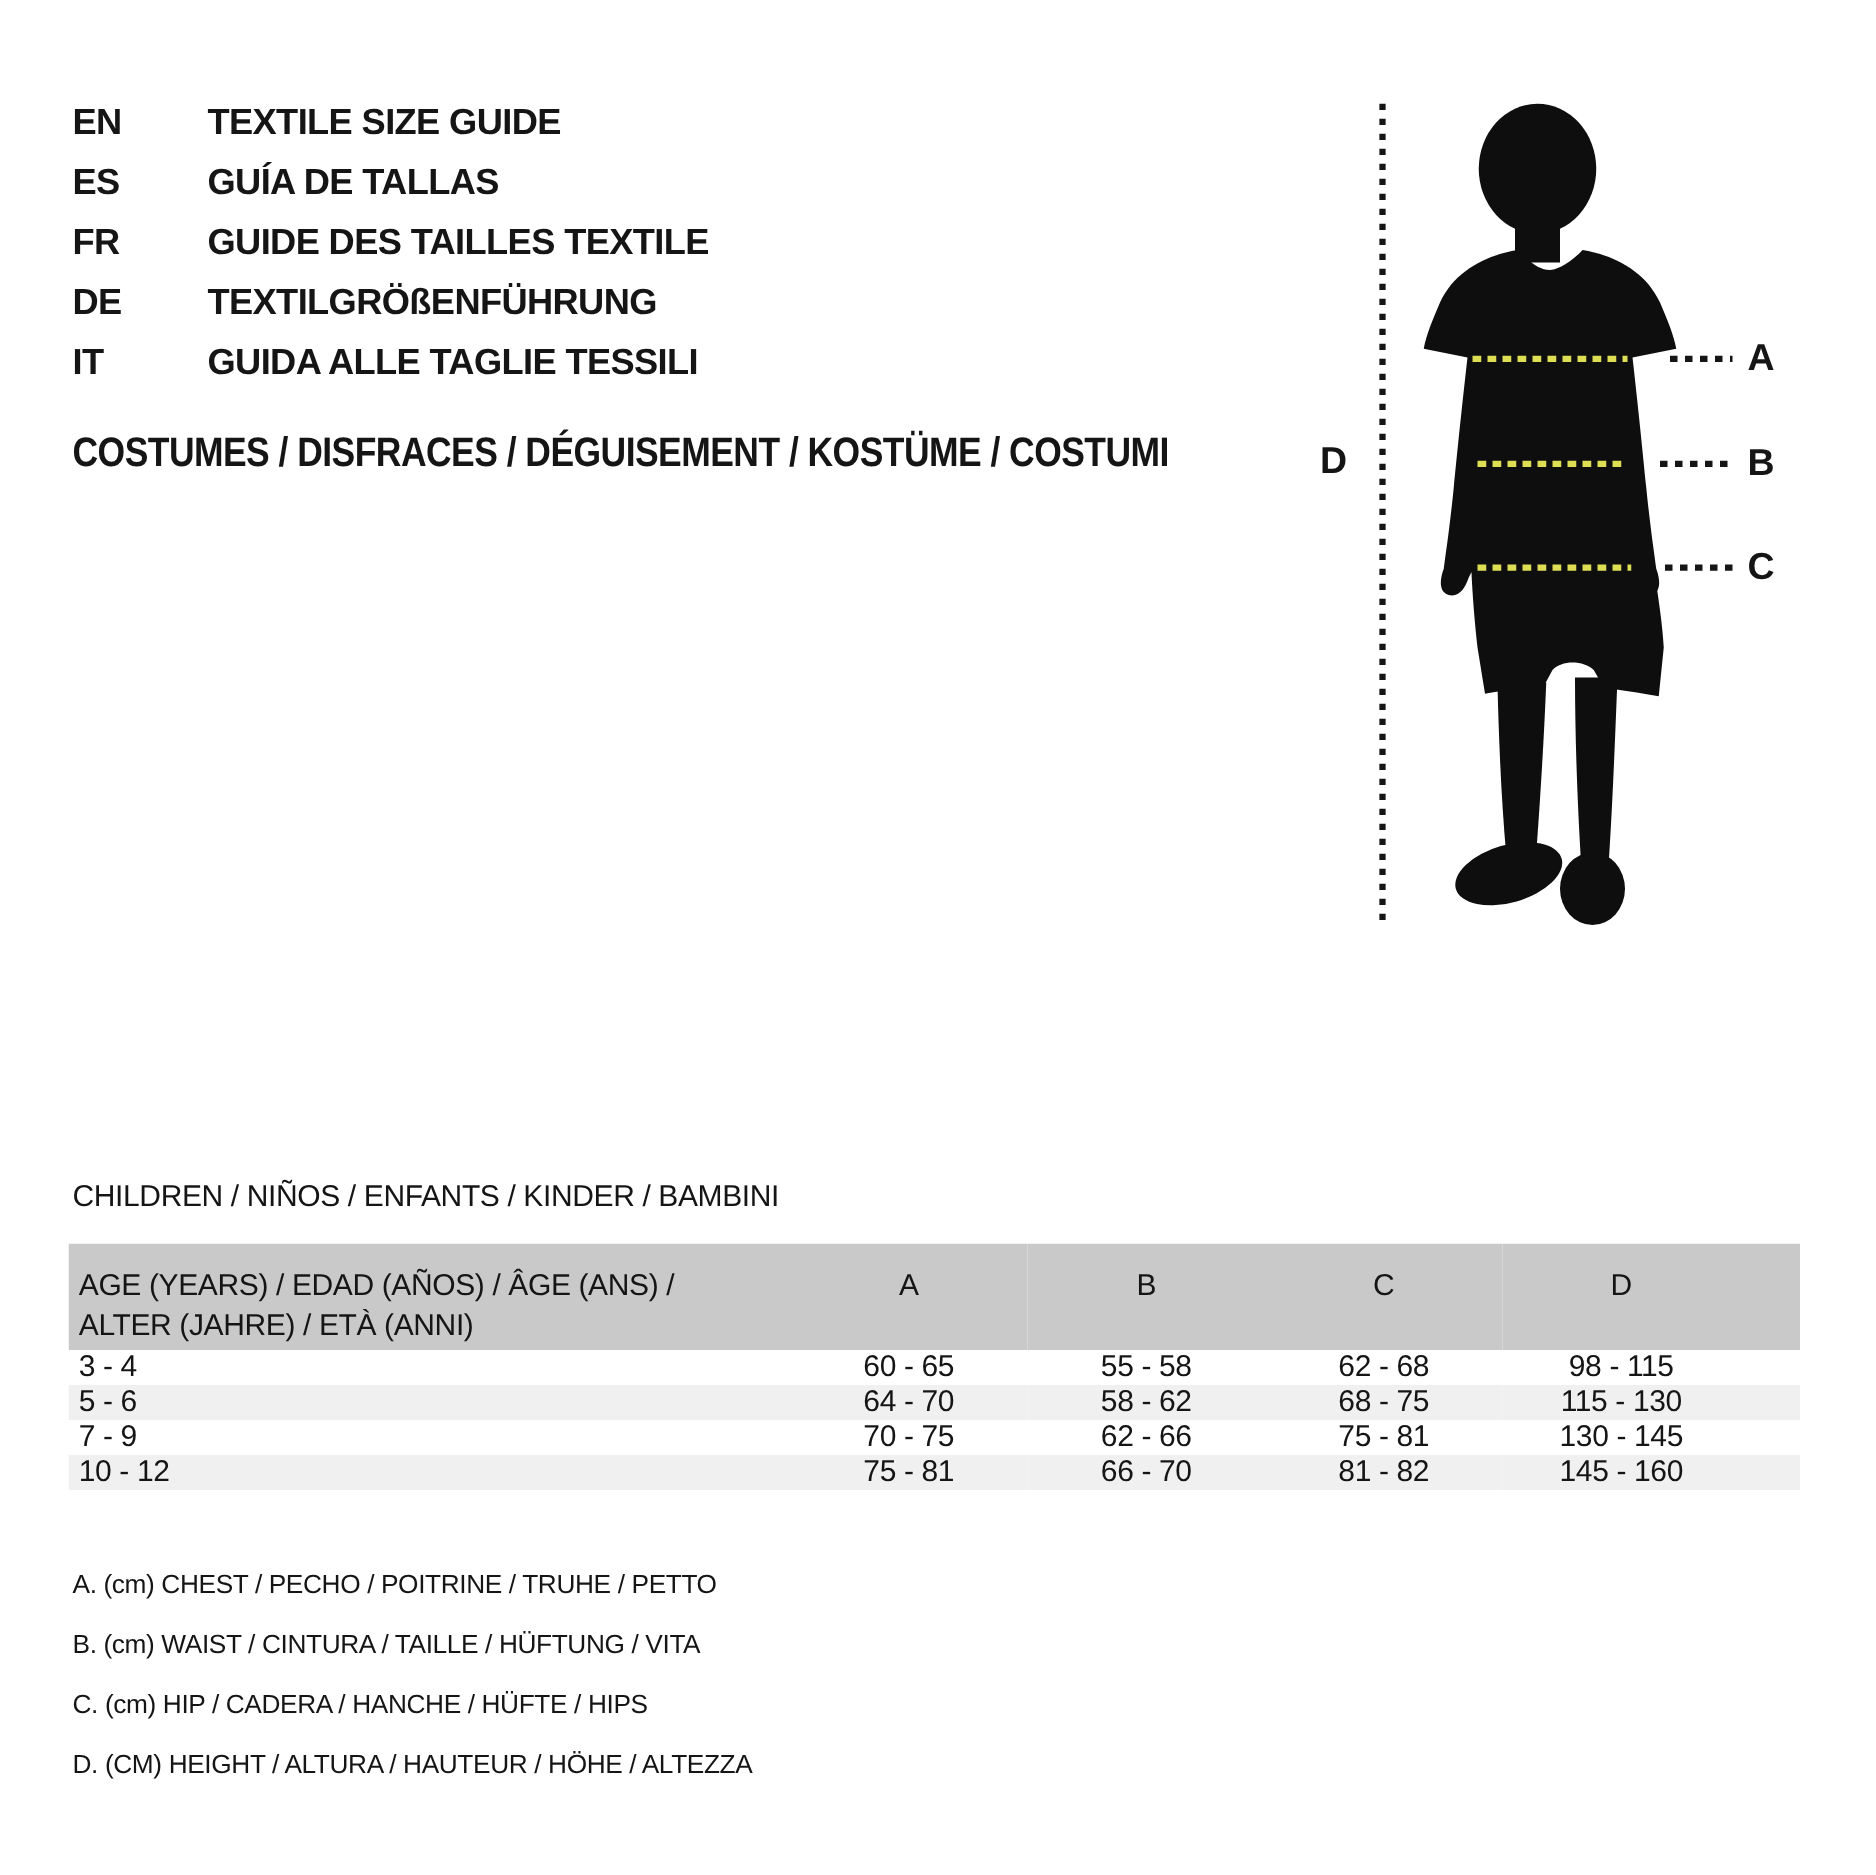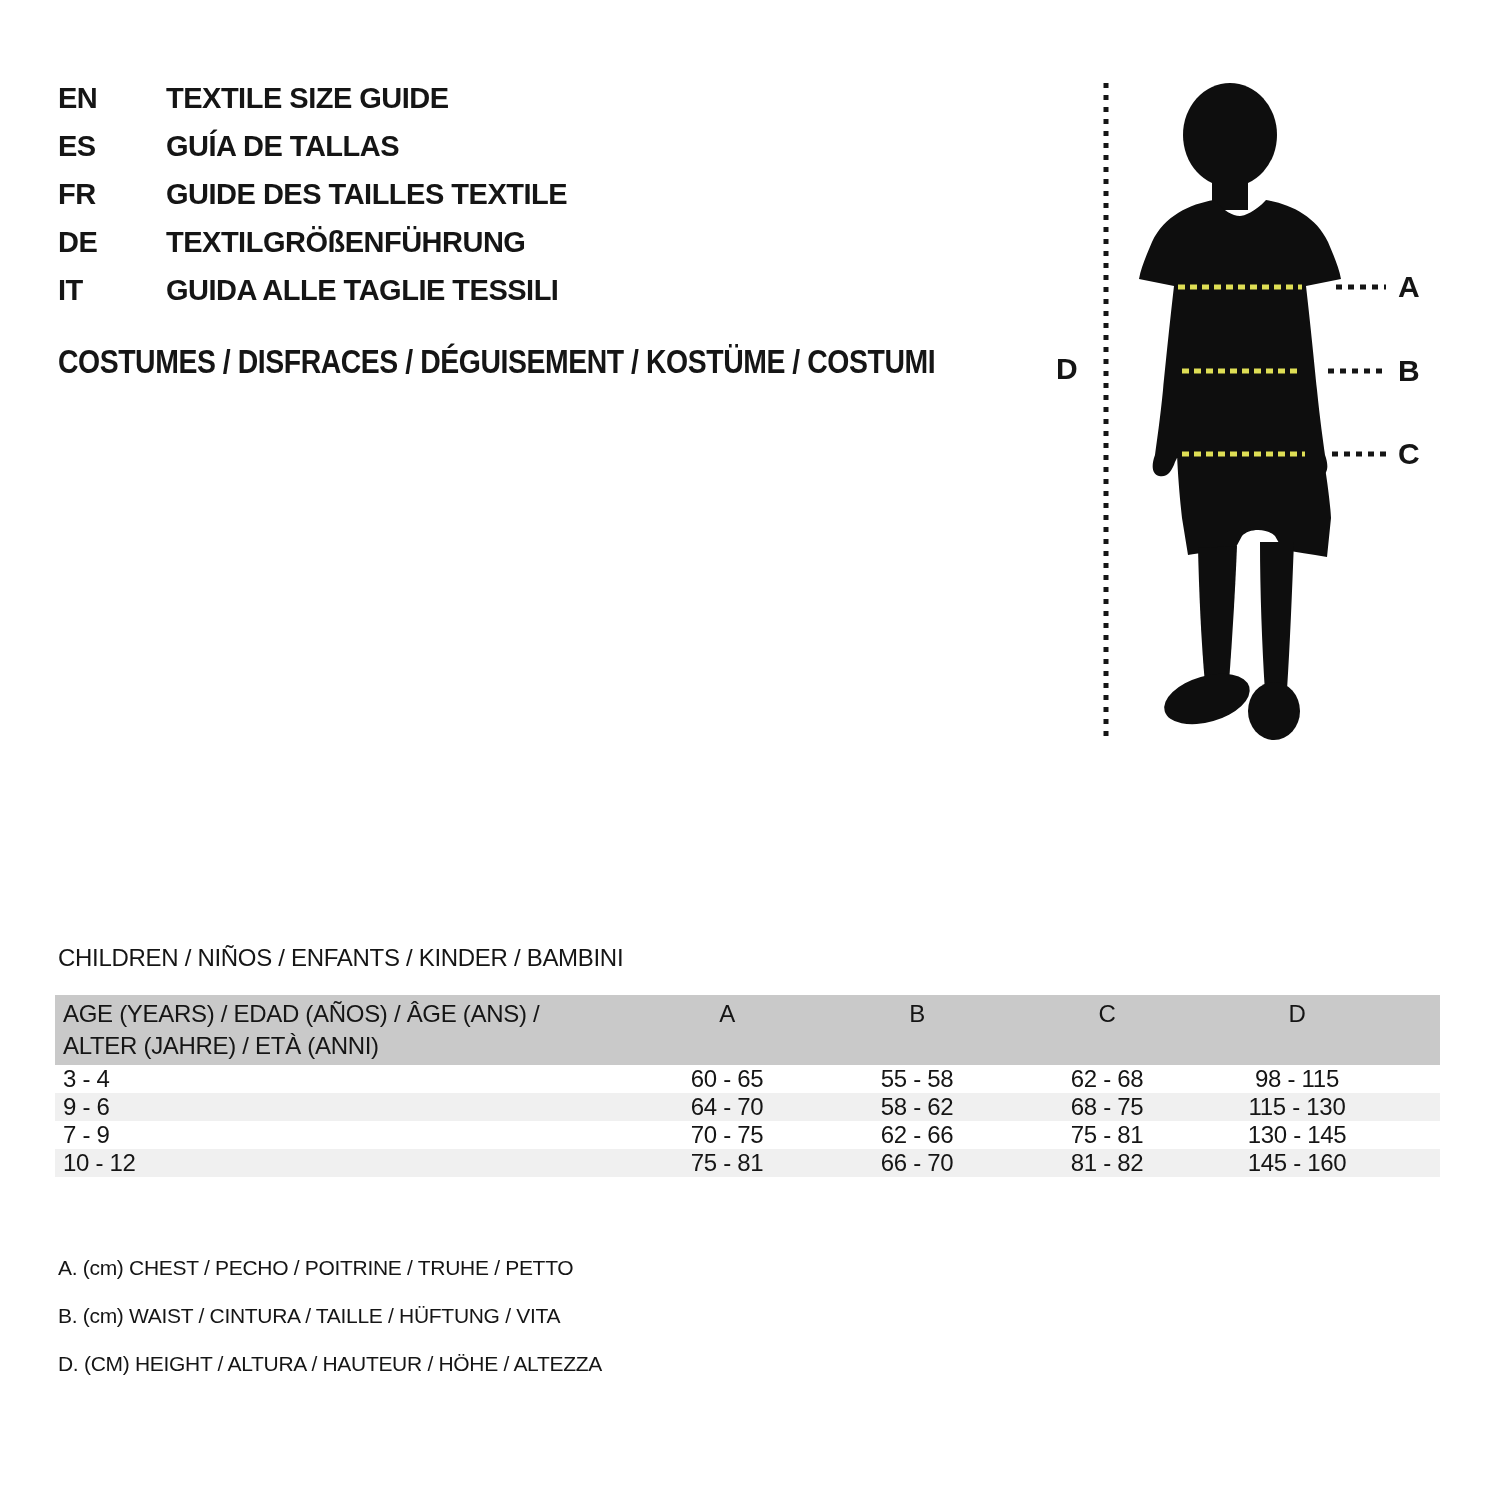--- a/index.html
+++ b/index.html
@@ -32,21 +32,21 @@
 
   
   .section-title{left:58px;top:944px;font-size:24px;font-weight:400;letter-spacing:-0.3px;}
   .size-table{left:55px;top:995px;border-collapse:collapse;table-layout:fixed;width:1385px;
     font-size:24px;letter-spacing:-0.3px;}
   .size-table col.c-age{width:577px;}
   .size-table col.c-m{width:190px;}
   .size-table col.c-fill{width:48px;}
   .size-table th,.size-table td{padding:0;font-weight:400;text-align:center;vertical-align:middle;}
   .size-table .hdr th{background:var(--header-bg,#c9c9c9);height:67px;vertical-align:top;
-    line-height:32px;padding-top:3px;}
+    line-height:32px;padding-top:18px;}
   .size-table .hdr th.age-th{text-align:left;padding-left:8px;font-weight:400;}
   .size-table td{height:17px;margin-left:24px;}
   .size-table td.age-td{text-align:left;padding-left:8px;}
   .size-table tr.alt td{background:var(--alt-row-bg,#f0f0f0);}
 
   
   .legend{left:58px;top:1244px;}
   .legend-row{height:48px;line-height:48px;font-size:21px;letter-spacing:-0.3px;white-space:nowrap;}
 </style>
 </head>
@@ -141,21 +141,21 @@
     </tr>
     <tr>
       <td class="age-td">3 - 4</td>
       <td>60 - 65</td>
       <td>55 - 58</td>
       <td>62 - 68</td>
       <td>98 - 115</td>
       <td></td>
     </tr>
     <tr class="alt">
-      <td class="age-td">9 - 6</td>
+      <td class="age-td">5 - 6</td>
       <td>64 - 70</td>
       <td>58 - 62</td>
       <td>68 - 75</td>
       <td>115 - 130</td>
       <td></td>
     </tr>
     <tr>
       <td class="age-td">7 - 9</td>
       <td>70 - 75</td>
       <td>62 - 66</td>
@@ -170,16 +170,17 @@
       <td>81 - 82</td>
       <td>145 - 160</td>
       <td></td>
     </tr>
   </tbody>
     </table>
 
   <div class="abs legend">
     <div class="legend-row">A. (cm) CHEST / PECHO / POITRINE / TRUHE / PETTO</div>
     <div class="legend-row">B. (cm) WAIST / CINTURA / TAILLE / HÜFTUNG / VITA</div>
+    <div class="legend-row">C. (cm) HIP / CADERA / HANCHE / HÜFTE / HIPS</div>
     <div class="legend-row">D. (CM) HEIGHT / ALTURA / HAUTEUR / HÖHE / ALTEZZA</div>
   </div>
 
 </div>
 
 </body></html>

